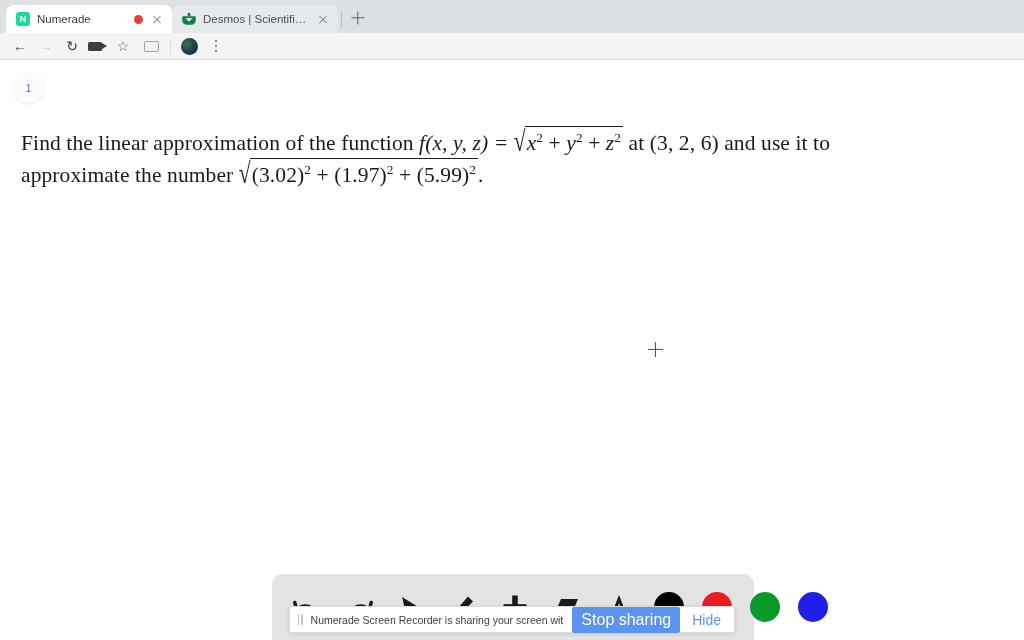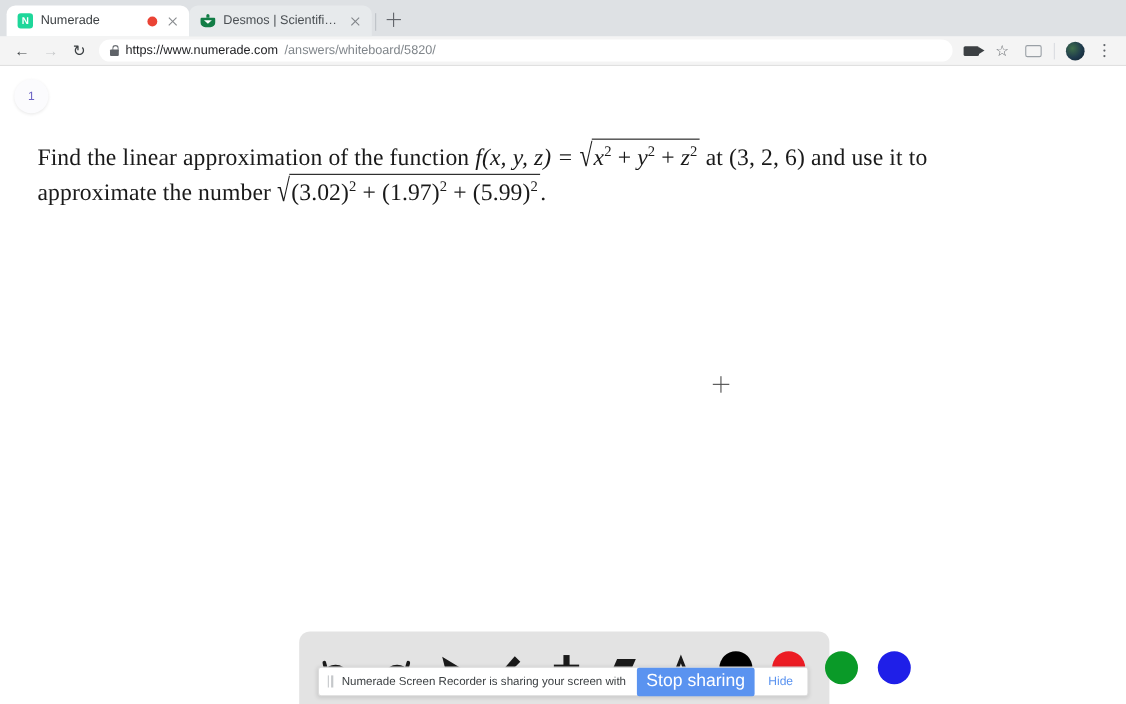--- a/index.html
+++ b/index.html
@@ -184,21 +184,21 @@
     background: #fbfbfd;
     box-shadow: 0 1px 3px rgba(0,0,0,.09);
     display: flex; align-items: center; justify-content: center;
     font-size: 11px;
     color: #6c63c4;
     font-family: "Liberation Sans", sans-serif;
   }
 
   .problem {
     position: absolute;
-    left: 34px; top: 65px;
+    left: 21px; top: 65px;
     width: 900px;
     font-family: "Liberation Serif", serif;
     font-size: 21.5px;
     line-height: 30px;
     color: #1a1a1a;
     letter-spacing: .1px;
   }
 
   .mi { font-style: italic; }
   sup.exp { font-size: 0.62em; vertical-align: super; line-height: 0; }
@@ -274,21 +274,21 @@
     background: #5a93f0;
     color: #ffffff;
     border-radius: 2px;
     padding: 4px 9px;
     font-size: 16px;
     white-space: nowrap;
     flex: 0 0 auto;
   }
   .hide-btn {
     color: #5a93f0;
-    font-size: 11px;
+    font-size: 14px;
     padding: 0 4px;
     white-space: nowrap;
     flex: 0 0 auto;
   }
 </style>
 </head>
 <body>
 
 <div class="browser">
 
@@ -315,25 +315,20 @@
 
     <span class="tab-sep"></span>
     <span class="newtab"></span>
   </div>
 
   <div class="navbar">
     <span class="navbtn">←</span>
     <span class="navbtn disabled">→</span>
     <span class="navbtn">↻</span>
 
-    <div class="omnibox">
-      <span class="lock"></span>
-      <span class="url-strong">https://www.numerade.com</span>
-      <span class="url-dim">/answers/whiteboard/5820/</span>
-    </div>
 
     <div class="omni-icons">
       <span class="ico">
           <span class="cam"></span>
         </span>
       <span class="ico star">☆</span>
       <span class="ico">
           <span class="cast"></span>
         </span>
       <span class="chrome-sep"></span>

